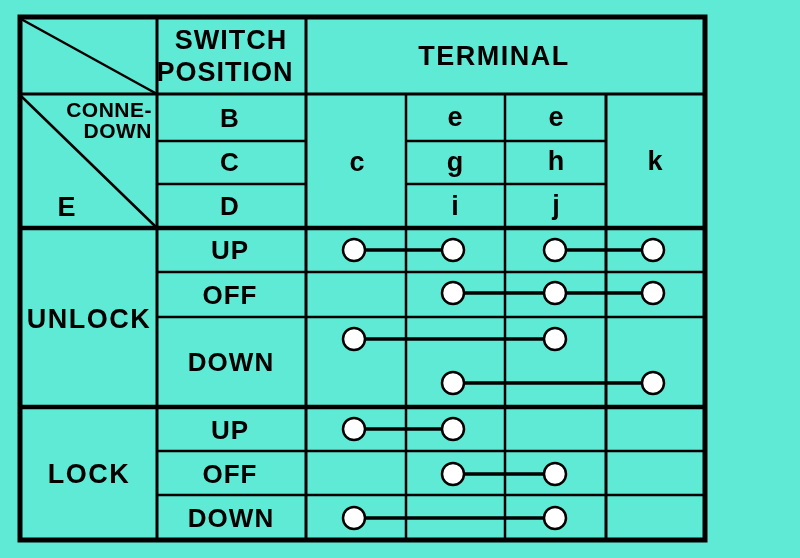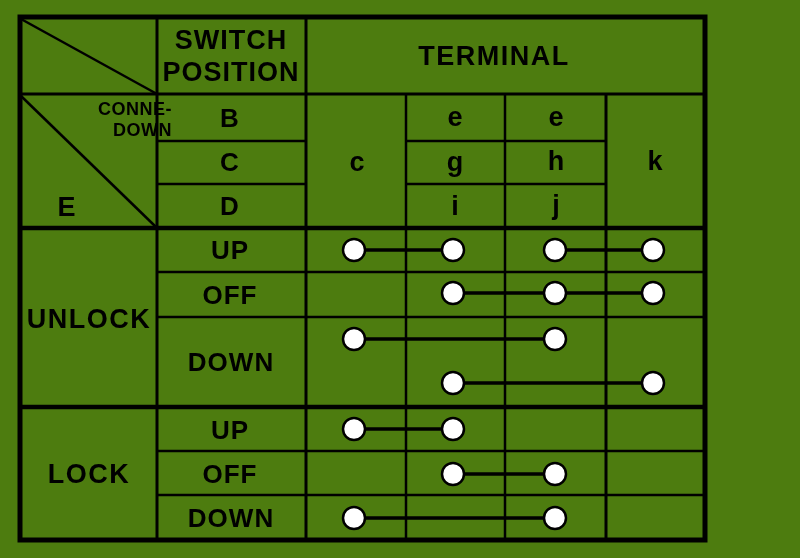--- a/index.html
+++ b/index.html
@@ -1,20 +1,20 @@
 <!DOCTYPE html>
 <html><head>
 <meta charset="utf-8">
 <style>
   html, body { margin: 0; padding: 0; background: #ffffff; }
   .stage {
     position: relative;
     width: 800px;
     height: 558px;
-    background: #4d7c0f;
+    background: #5eead4;
     font-family: "Liberation Sans", sans-serif;
     color: #000;
     overflow: hidden;
   }
   .layer {
     position: absolute;
     left: 0; top: 0;
     width: 800px; height: 558px;
   }
   .txt {
@@ -28,25 +28,24 @@
   .h27 { font-size: 27px; }
   .h26 { font-size: 26px; }
   .term { font-size: 27px; letter-spacing: 0; }
   .wide { letter-spacing: 1.5px; }
   .connector-label {
     position: absolute;
     left: 22px;
     top: 99px;
     width: 130px;
     text-align: right;
-    font-size: 18px;
+    font-size: 21px;
     line-height: 21px;
     font-weight: bold;
     letter-spacing: 0.5px;
-    padding-left: 20px;
   }
 </style>
 </head>
 <body>
 
 <div class="stage">
 
   <svg class="layer" width="800" height="558">
     <g stroke="#000" fill="none">
 
@@ -113,21 +112,21 @@
         </g>
         <g>
           <line x1="354" x2="555" y1="518" y2="518" stroke="#000" stroke-width="3.5"></line>
           <circle cx="354" cy="518" r="11" fill="#fff" stroke="#000" stroke-width="2.5"></circle>
           <circle cx="555" cy="518" r="11" fill="#fff" stroke="#000" stroke-width="2.5"></circle>
         </g>
       </g>
   </svg>
 
   <div class="txt h27" style="left:231px; top:40px;">SWITCH</div>
-  <div class="txt h27" style="left:231px; top:72px;text-align:right;">POSITION</div>
+  <div class="txt h27" style="left:225px; top:72px;text-align:right;">POSITION</div>
   <div class="txt h27 wide" style="left:494px; top:56px;">TERMINAL</div>
 
   <div class="connector-label">
     <div>CONNE-</div>
     <div>DOWN</div>
   </div>
   <div class="txt h27" style="left:67px; top:207px;">E</div>
 
   <div class="txt h26" style="left:230px; top:118px;">B</div>
   <div class="txt h26" style="left:230px; top:162px;">C</div>

